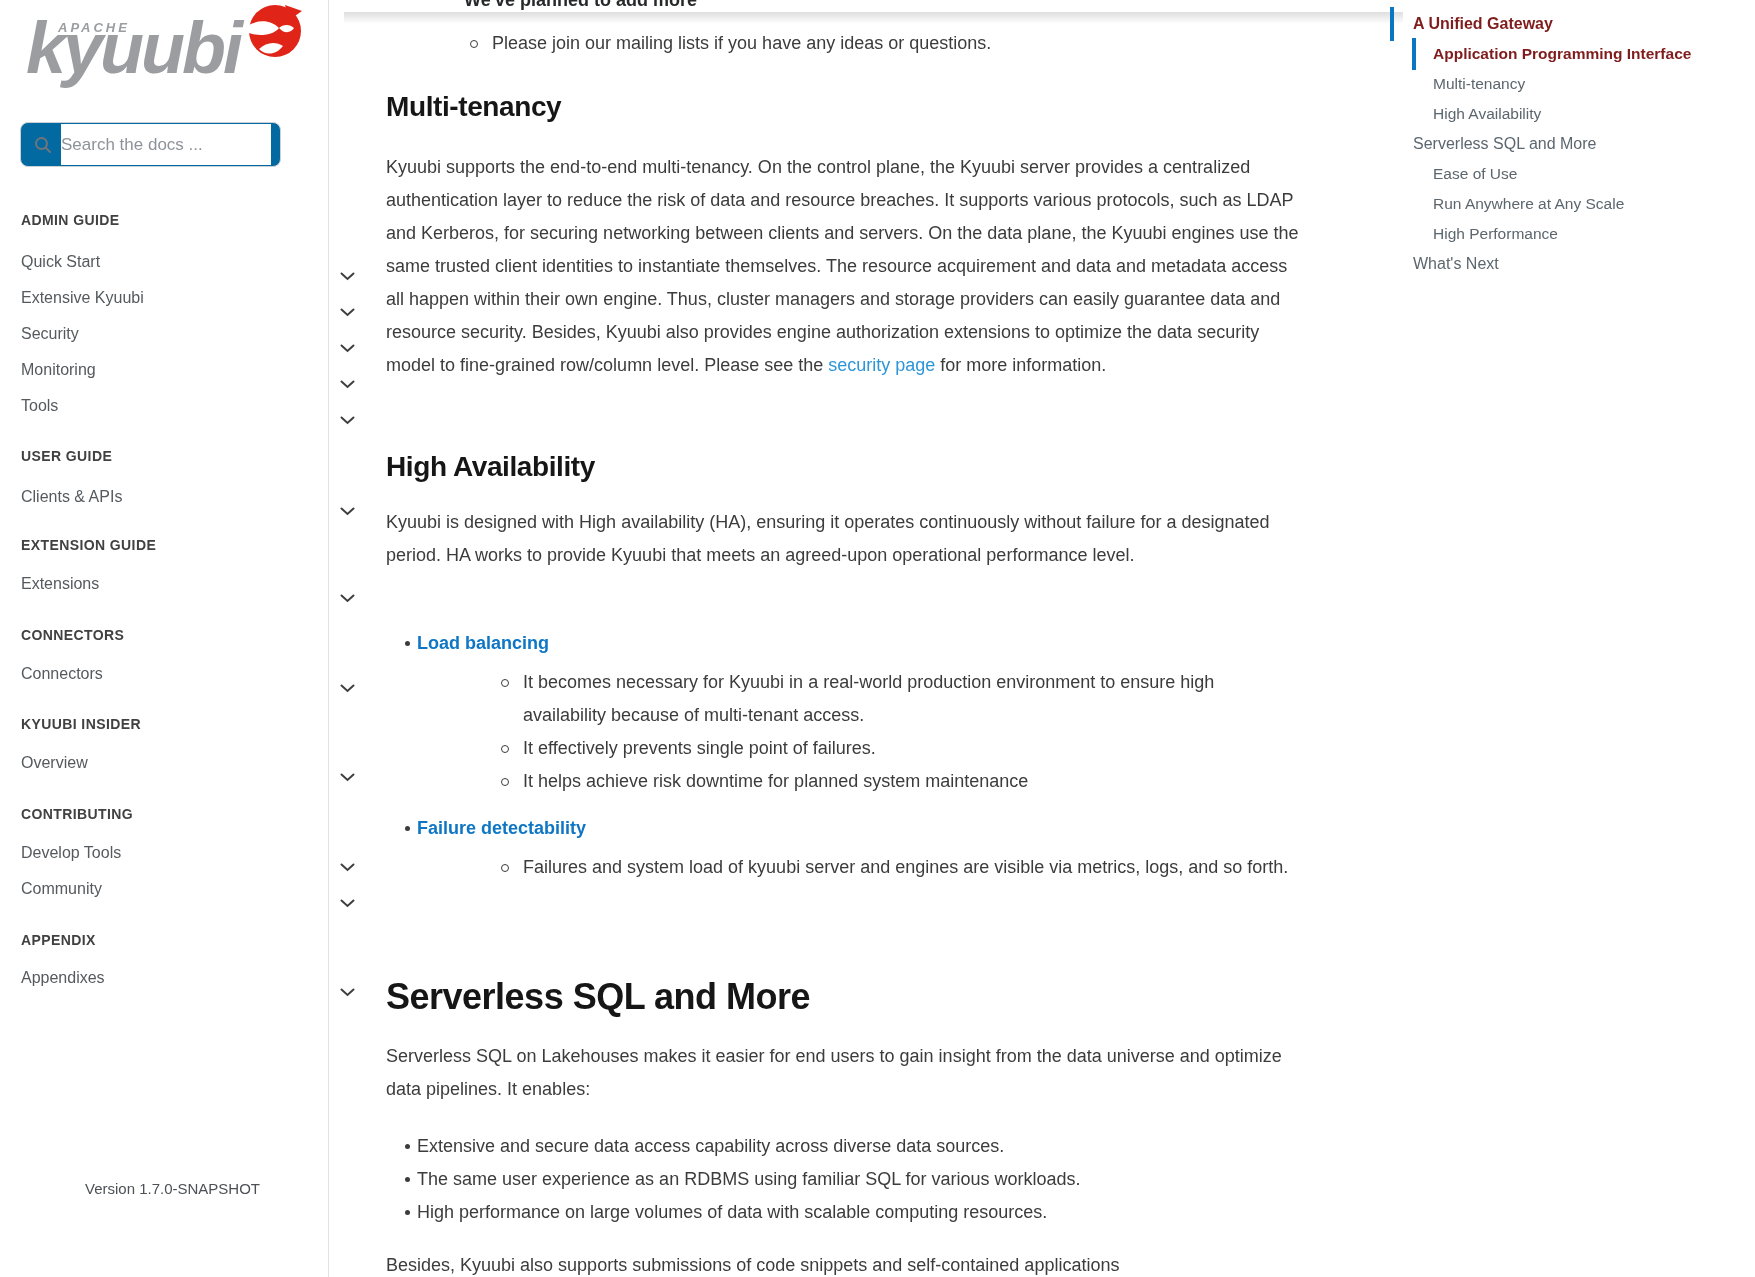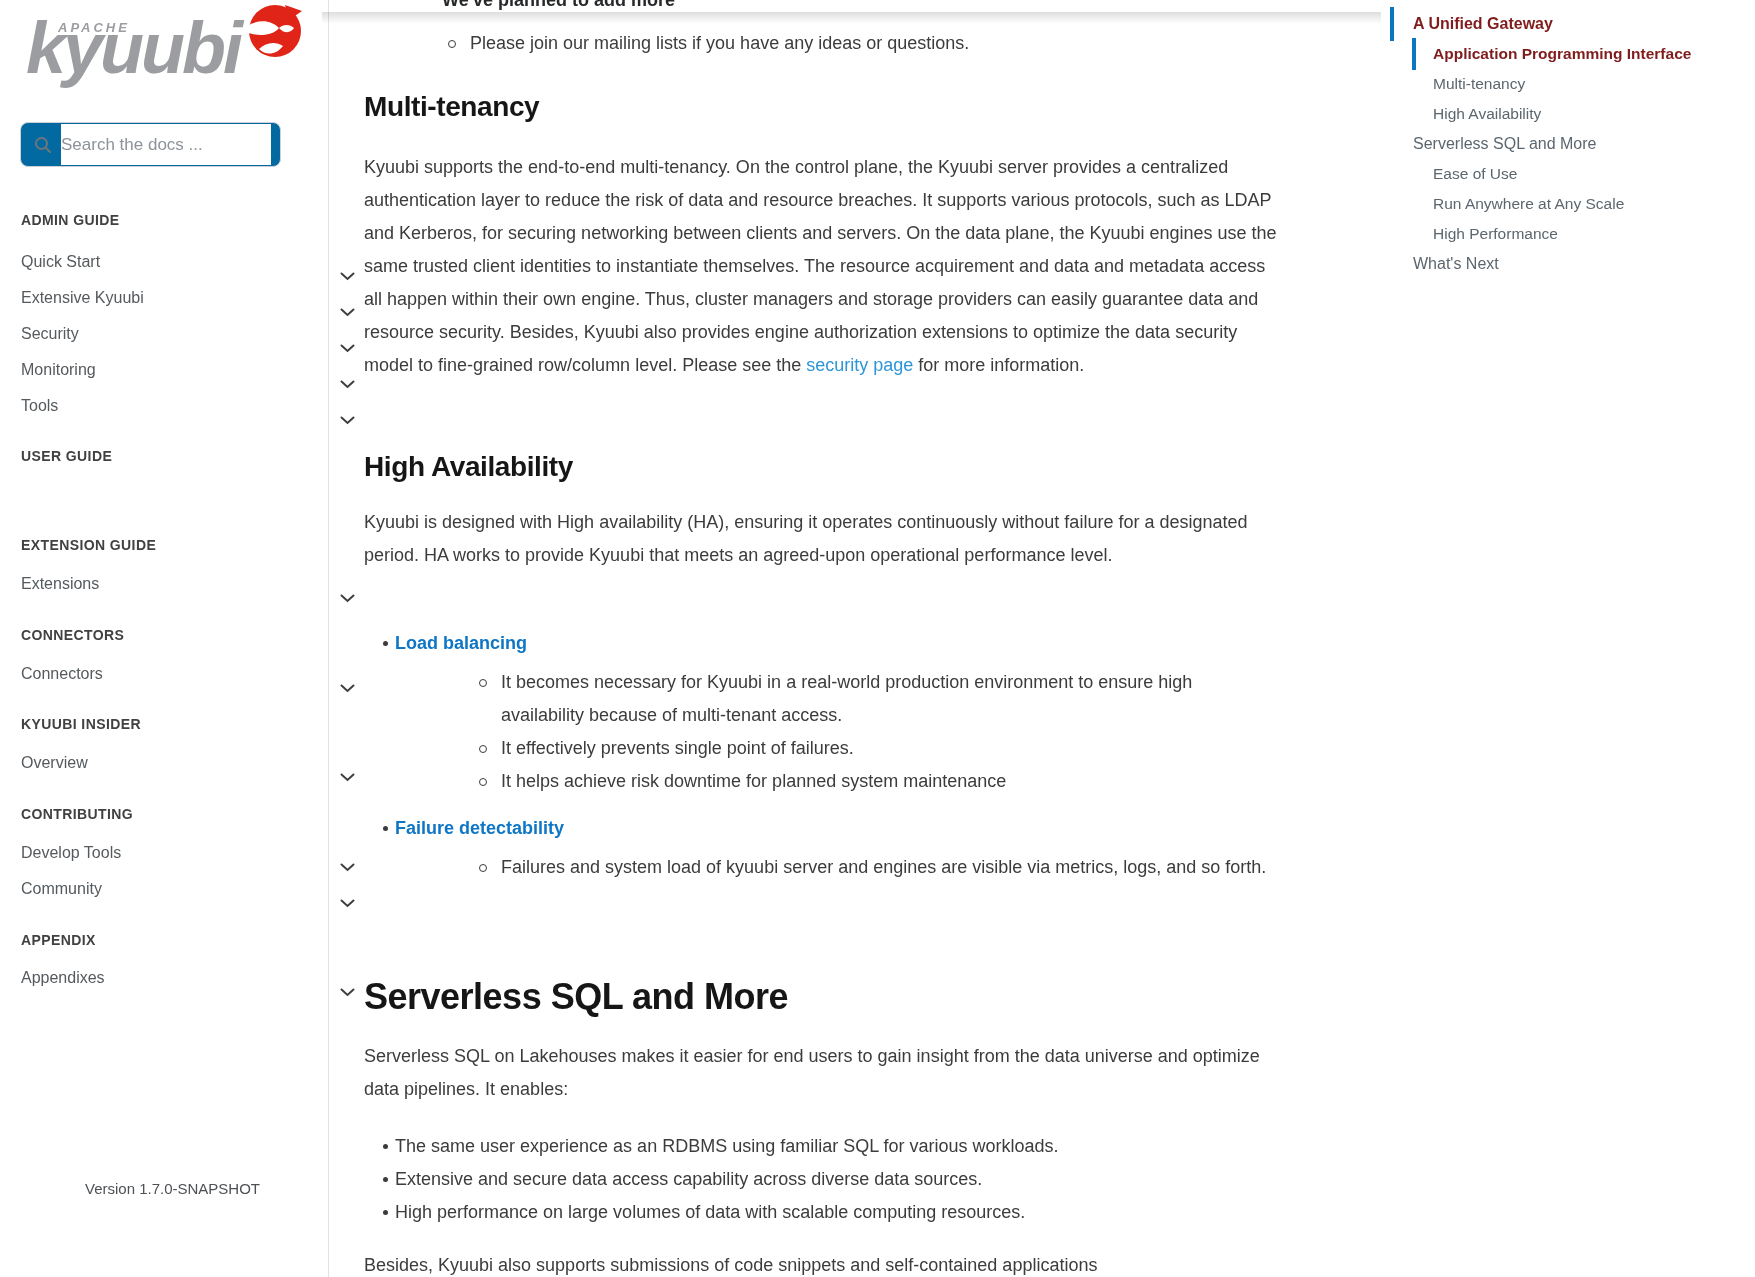--- a/index.html
+++ b/index.html
@@ -27,21 +27,21 @@
   .nav-caption { position:absolute; left:21px; font-size:14px; font-weight:bold; color:#414141;
                  letter-spacing:.4px; white-space:nowrap; }
   .nav-item { position:absolute; left:0; width:362px; height:36px; line-height:36px; cursor:pointer; }
   .nav-item .lbl { position:absolute; left:21px; font-size:16px; color:#555a5e; white-space:nowrap; }
   .nav-item .chev { position:absolute; right:7px; top:14px; }
 
   .version { position:absolute; left:8px; top:1180px; width:329px; text-align:center;
              font-size:15px; color:#4d5156; }
 
   
-  .content { position:absolute; left:322px; top:0; width:1060px; height:966px; }
+  .content { position:absolute; left:344px; top:0; width:1060px; height:966px; }
   .cut-line { position:absolute; left:120px; top:-10px; font-size:18px; font-weight:bold; color:#26282a; white-space:nowrap; }
   .top-shadow { position:absolute; left:0; top:12px; width:1059px; height:12px;
                 background:linear-gradient(to bottom, rgba(0,0,0,0.13), rgba(0,0,0,0)); }
 
   .body-text { font-size:18px; line-height:33px; color:#3c3c3c; }
   .cblock { position:absolute; left:42px; width:915px; }
   h1.sec { font-size:36px; line-height:44px; font-weight:bold; color:#161616; letter-spacing:-.5px; }
   h2.sec { font-size:28px; line-height:34px; font-weight:bold; color:#161616; letter-spacing:-.4px; }
 
   a.inline-link { color:#2d96d8; text-decoration:none; cursor:pointer; }
@@ -123,20 +123,26 @@
           </svg></span>
     </div>
     <div class="nav-item" style="top:388px">
       <span class="lbl">Tools</span>
       <span class="chev"><svg width="15" height="9" viewBox="0 0 15 9">
             <path d="M1.5 1.5 L7.5 7 L13.5 1.5" fill="none" stroke="#3e3e3e" stroke-width="2" stroke-linecap="round"></path>
           </svg></span>
     </div>
 
     <div class="nav-caption" style="top:448px">USER GUIDE</div>
+    <div class="nav-item" style="top:479px">
+      <span class="lbl">Clients &amp; APIs</span>
+      <span class="chev"><svg width="15" height="9" viewBox="0 0 15 9">
+            <path d="M1.5 1.5 L7.5 7 L13.5 1.5" fill="none" stroke="#3e3e3e" stroke-width="2" stroke-linecap="round"></path>
+          </svg></span>
+    </div>
 
     <div class="nav-caption" style="top:537px">EXTENSION GUIDE</div>
     <div class="nav-item" style="top:566px">
       <span class="lbl">Extensions</span>
       <span class="chev"><svg width="15" height="9" viewBox="0 0 15 9">
             <path d="M1.5 1.5 L7.5 7 L13.5 1.5" fill="none" stroke="#3e3e3e" stroke-width="2" stroke-linecap="round"></path>
           </svg></span>
     </div>
 
     <div class="nav-caption" style="top:627px">CONNECTORS</div>
@@ -212,22 +218,22 @@
           <li class="b2">Failures and system load of kyuubi server and engines are visible via metrics, logs, and so forth.</li>
         </ul>
       </li>
     </ul>
 
     <h1 class="sec cblock" style="top:975px">Serverless SQL and More</h1>
 
     <p class="cblock body-text" style="top:1040px">Serverless SQL on Lakehouses makes it easier for end users to gain insight from the data universe and optimize data pipelines. It enables:</p>
 
     <ul class="plain cblock body-text" style="top:1130px">
+      <li class="b1">Extensive and secure data access capability across diverse data sources.</li>
       <li class="b1">The same user experience as an RDBMS using familiar SQL for various workloads.</li>
-      <li class="b1">Extensive and secure data access capability across diverse data sources.</li>
       <li class="b1">High performance on large volumes of data with scalable computing resources.</li>
     </ul>
 
     <p class="cblock body-text" style="top:1249px">Besides, Kyuubi also supports submissions of code snippets and self-contained applications</p>
   </main>
 
   <nav class="toc">
     <div class="toc-item lvl1 active">
       <a class="txt">A Unified Gateway</a>
     </div>

